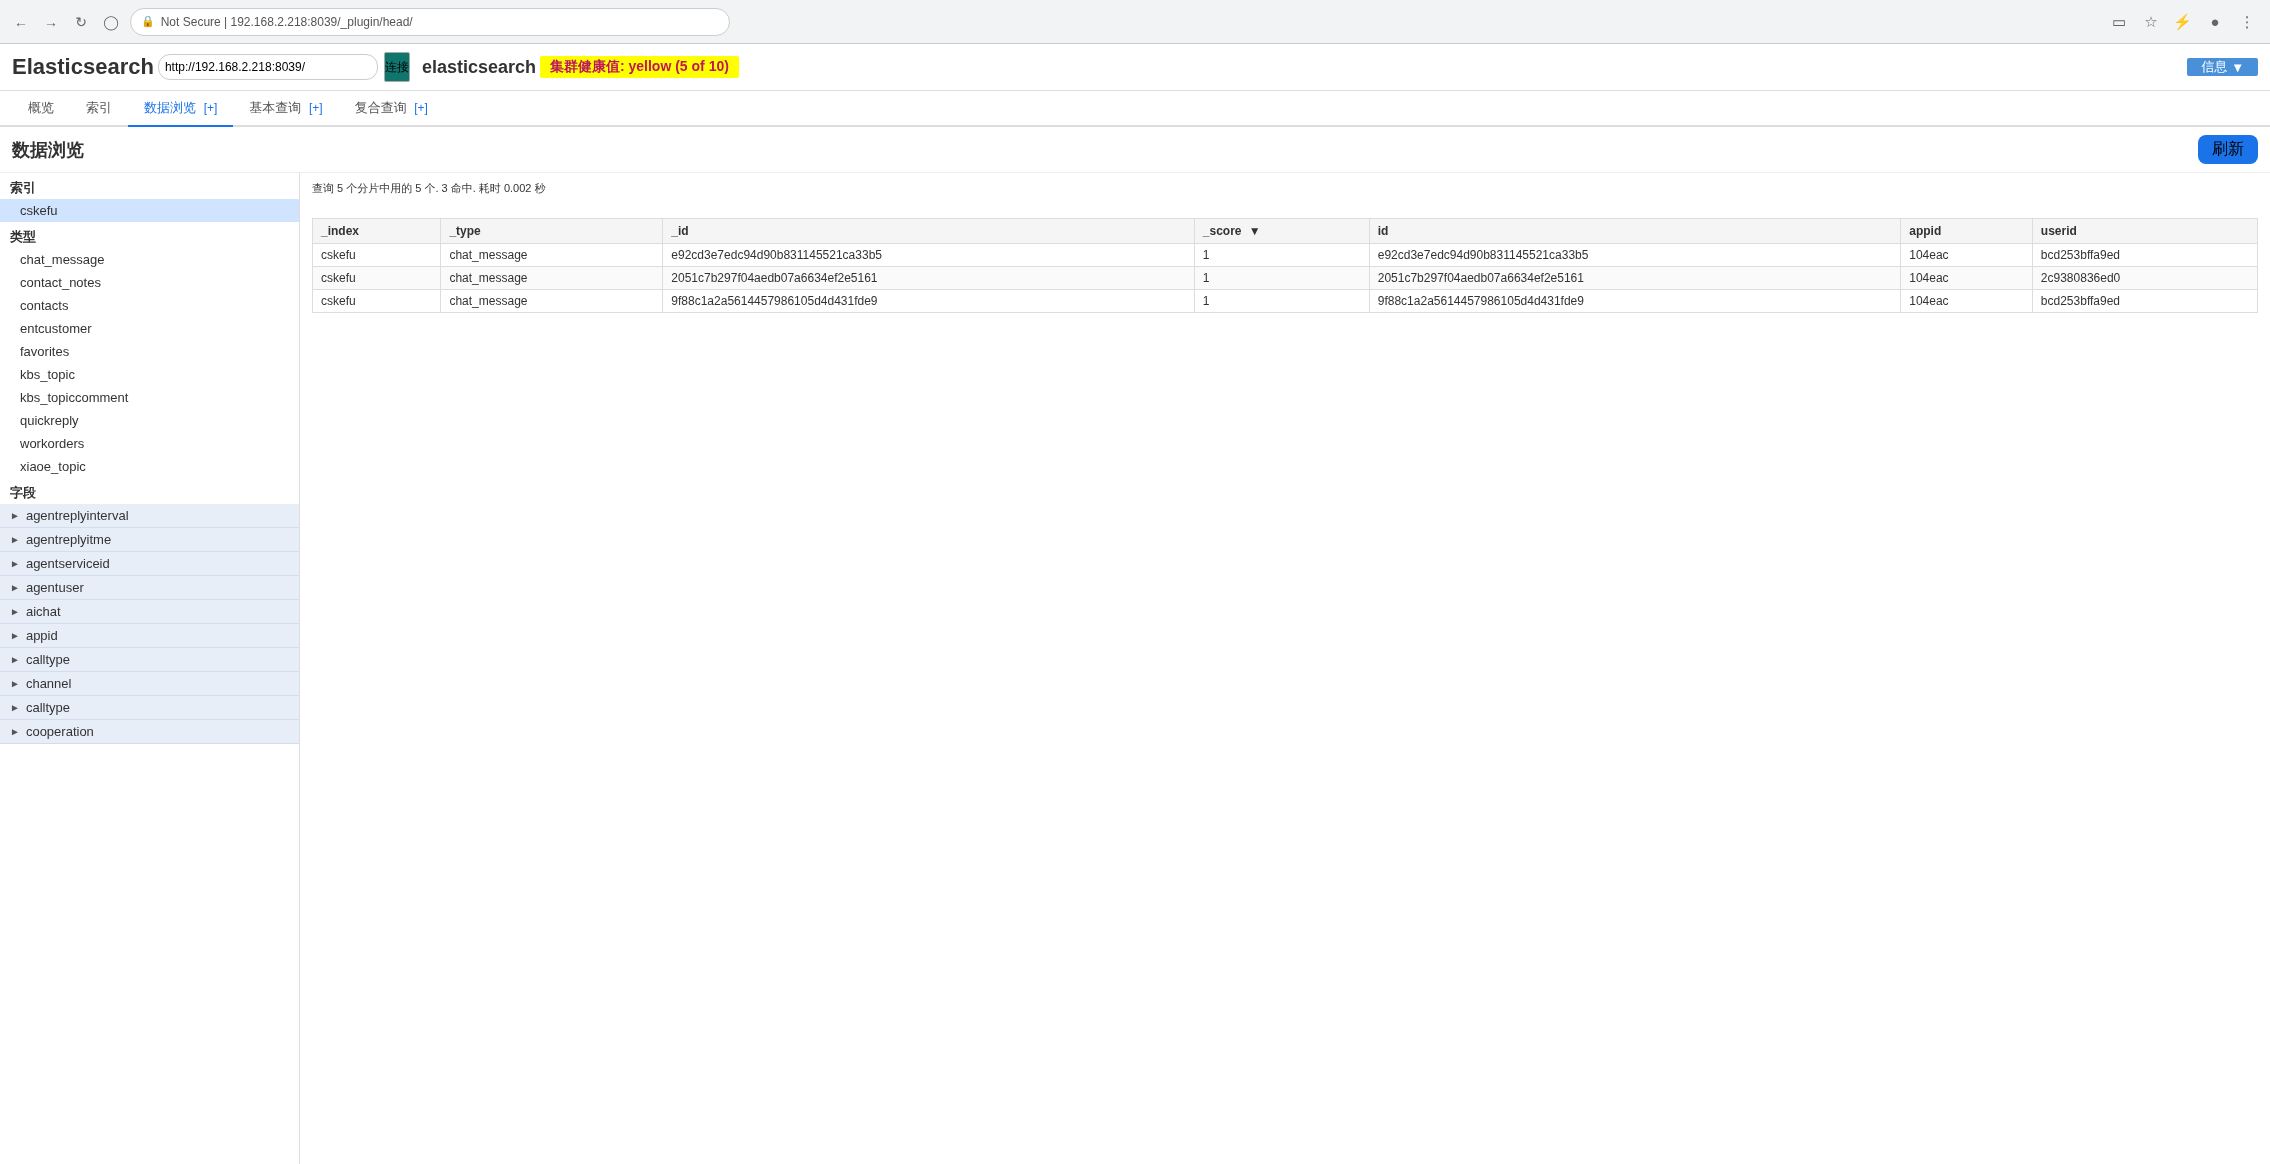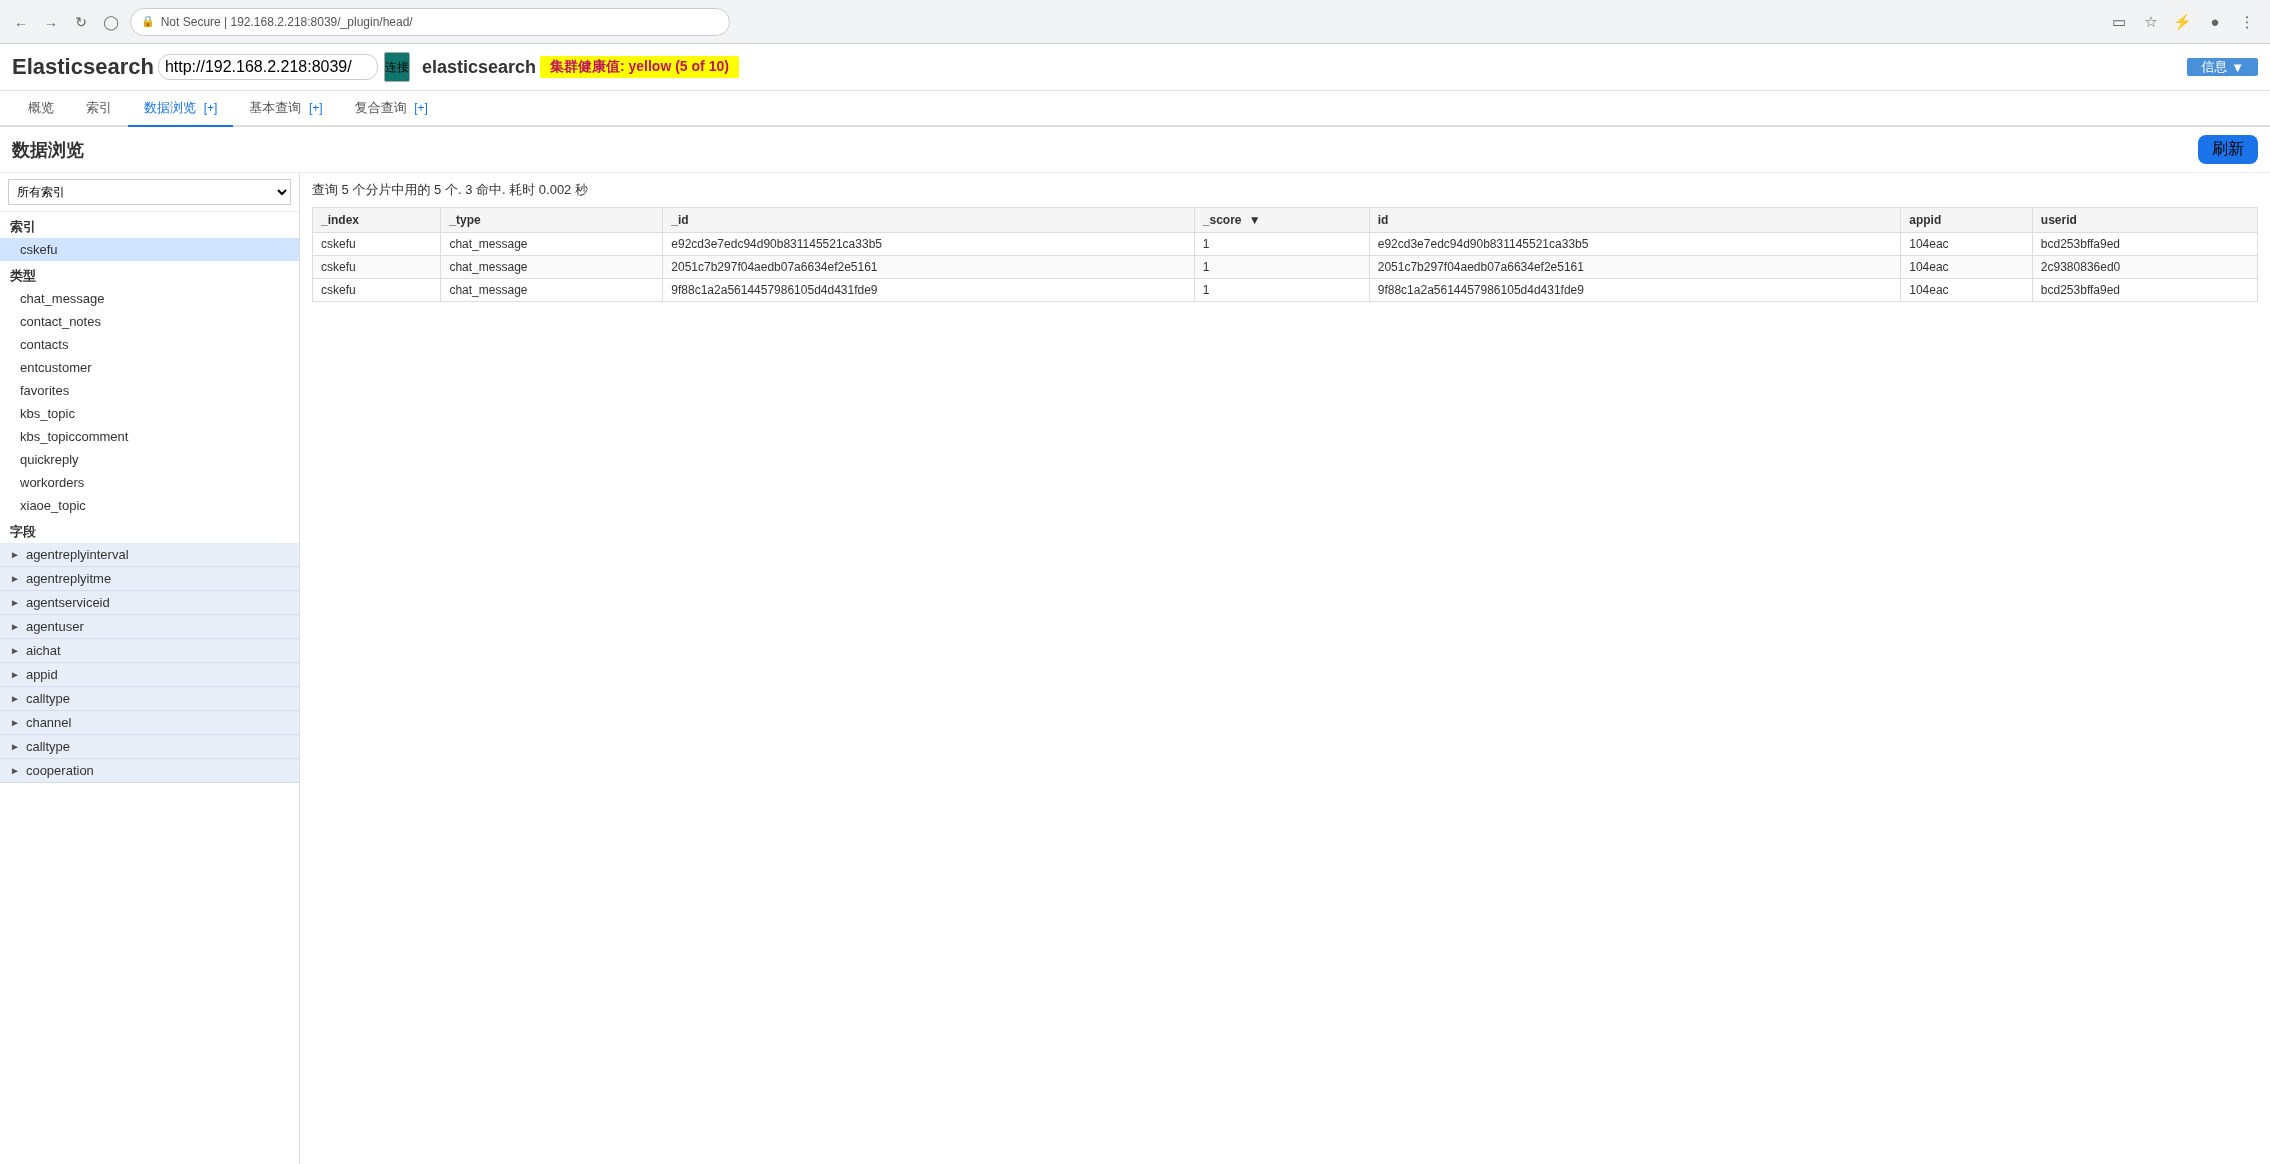--- a/index.html
+++ b/index.html
@@ -37,21 +37,21 @@
     .app-header {
       display: flex; align-items: center; padding: 8px 12px; gap: 4px;
       border-bottom: 1px solid #ddd; background: #fff;
     }
     .app-title {
       font-size: 22px; font-weight: bold; color: #333;
     }
     .url-input-group { display: flex; align-items: center; gap: 6px; }
     .url-input {
       width: 220px; height: 26px; border: 1px solid #ccc; padding: 2px 6px;
-      font-size: 16px; border-radius: 12px;
+      font-size: 12px; border-radius: 12px;
     }
     .connect-btn {
       height: 30px; padding: 0 0; background: #0f766e; border: 1px solid #aaa;
       cursor: pointer; font-size: 12px; border-radius: 2px;
     }
     .cluster-name { font-size: 18px; font-weight: bold; color: #333; margin-left: 8px; }
     .health-badge {
       background: #ffff00; color: #be185d; font-weight: bold;
       padding: 2px 10px; font-size: 14px; border-radius: 2px;
     }
@@ -112,21 +112,21 @@
     .sidebar-item.active { background: #d0e4ff; }
 
     .sidebar-field-item {
       padding: 4px 10px 4px 10px; cursor: pointer; font-size: 13px; color: #333;
       background: #e8eef8; border-bottom: 1px solid #d5dded; display: flex; align-items: center; gap: 6px;
     }
     .field-arrow { color: #555; font-size: 10px; }
 
     
     .results-area { flex: 1; overflow: auto; padding: 8px 12px; }
-    .results-summary { font-size: 13px; color: #333; margin-bottom: 8px; }
+    .results-summary { font-size: 11px; color: #333; margin-bottom: 22px; }
 
     
     .results-table { border-collapse: collapse; width: 100%; font-size: 12px; }
     .results-table th {
       background: #f5f5f5; border: 1px solid #ddd; padding: 5px 8px;
       text-align: left; font-weight: bold; color: #333; white-space: nowrap;
       cursor: pointer;
     }
     .results-table th .sort-icon { margin-left: 4px; color: #333; }
     .results-table td {
@@ -192,25 +192,20 @@
 </div>
 
 <div class="page-title-bar">
   <span class="page-title">数据浏览</span>
   <button class="refresh-btn">刷新</button>
 </div>
 
 <div class="main-layout">
 
   <div class="left-sidebar">
-    <div class="sidebar-select-row">
-      <select class="sidebar-select">
-        <option>所有索引</option>
-      </select>
-    </div>
 
     <div class="sidebar-section-label">索引</div>
     <div class="sidebar-item active">
       <span>cskefu</span>
     </div>
 
     <div class="sidebar-section-label">类型</div>
     <div class="sidebar-item"><span>chat_message</span></div>
     <div class="sidebar-item"><span>contact_notes</span></div>
     <div class="sidebar-item"><span>contacts</span></div>

